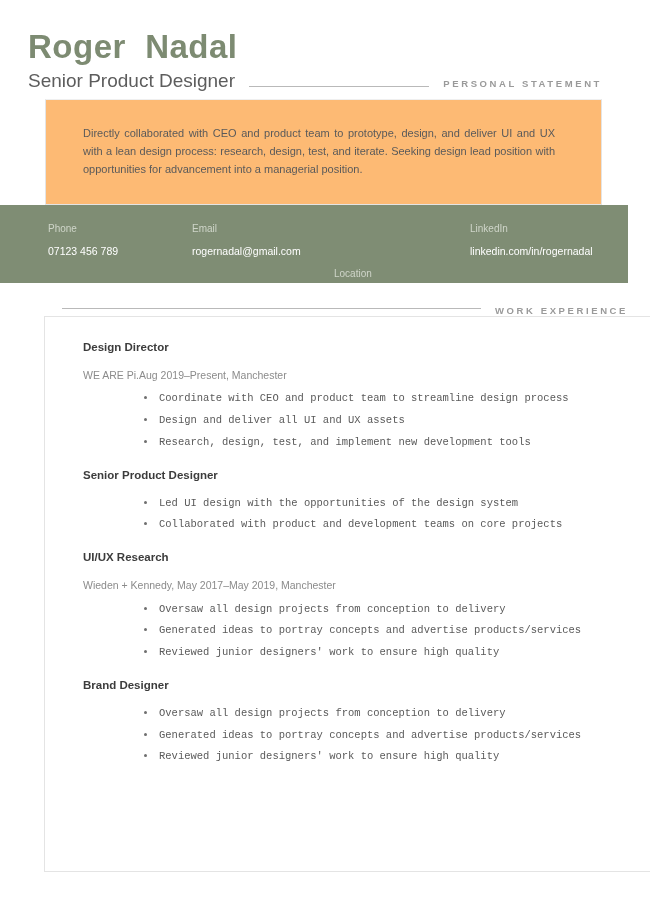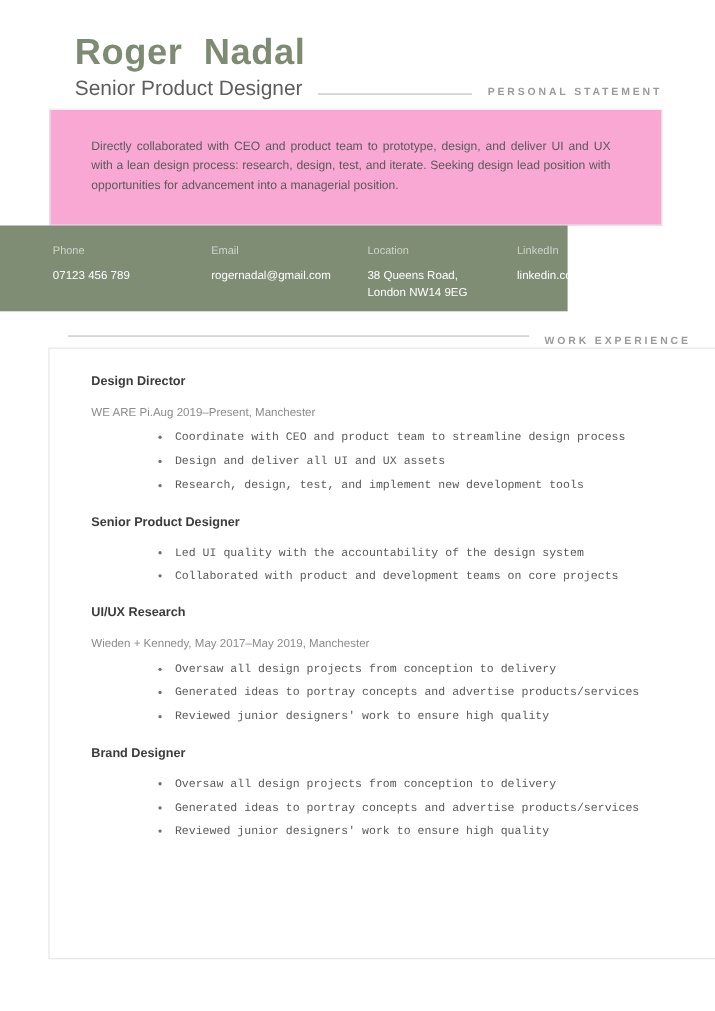--- a/index.html
+++ b/index.html
@@ -18,21 +18,21 @@
 
   .page {
     position: relative;
     width: 650px;
     height: 919px;
     box-sizing: border-box;
   }
 
   
   .header {
-    padding: 28px 22px 0 68px;
+    padding: 28px 22px 0 28px;
   }
   .name {
     font-size: 33px;
     font-weight: bold;
     color: #7d8b72;
     letter-spacing: 0.5px;
     line-height: 1.15;
     margin: 0;
     white-space: pre;
   }
@@ -65,52 +65,52 @@
     text-transform: uppercase;
   }
 
   
   .statement-card {
     margin: 5px 48px 0 45px;
     border: 1px solid #e4e4e4;
     border-top: 1px solid #efefef;
     box-sizing: border-box;
     padding: 24px 46px 26px 37px;
-    background: #f9a8d4;
+    background: #fdba74;
   }
   .statement-text {
     font-size: 11px;
     line-height: 1.65;
     color: #5a5a5a;
     text-align: justify;
     margin: 0;
   }
 
   
   .contact-band {
     position: absolute;
     left: 0;
     top: 205px;
-    width: 516px;
+    width: 628px;
     height: 78px;
     background: #7f8d74;
     box-sizing: border-box;
   }
   .contact-inner {
     position: relative;
     height: 100%;
     padding: 18px 0 0 48px;
   }
   .contact-col {
     position: absolute;
     top: 18px;
   }
   .contact-col.c1 { left: 48px;  width: 140px; }
   .contact-col.c2 { left: 192px; width: 140px; }
-  .contact-col.c3 { left: 334px; width: 130px; }
+  .contact-col.c3 { left: 334px; width: 130px; margin-top: 45px; }
   .contact-col.c4 { left: 470px; width: 150px; }
 
   .contact-label {
     font-size: 10px;
     color: #cfd5c9;
     margin-bottom: 9px;
     line-height: 1.2;
   }
   .contact-value {
     font-size: 10.5px;
@@ -119,21 +119,21 @@
     white-space: pre-line;
   }
 
   
   .work-header-row {
     position: absolute;
     top: 305px;
     left: 48px;
     right: 22px;
     display: flex;
-    align-items: flex-start;
+    align-items: center;
   }
 
   .work-card {
     position: absolute;
     top: 316px;
     left: 44px;
     width: 641px;
     height: 556px;
     border: 1px solid #e4e4e4;
     box-sizing: border-box;
@@ -243,21 +243,21 @@
       <ul class="job-bullets">
         <li><span class="bullet-dot"></span><span>Coordinate with CEO and product team to streamline design process</span></li>
         <li><span class="bullet-dot"></span><span>Design and deliver all UI and UX assets</span></li>
         <li><span class="bullet-dot"></span><span>Research, design, test, and implement new development tools</span></li>
       </ul>
     </div>
 
     <div class="job">
       <div class="job-name">Senior Product Designer</div>
       <ul class="job-bullets">
-        <li><span class="bullet-dot"></span><span>Led UI quality with the accountability of the design system</span></li>
+        <li><span class="bullet-dot"></span><span>Led UI design with the opportunities of the design system</span></li>
         <li><span class="bullet-dot"></span><span>Collaborated with product and development teams on core projects</span></li>
       </ul>
     </div>
 
     <div class="job">
       <div class="job-name">UI/UX Research</div>
       <div class="job-meta">Wieden + Kennedy, May 2017–May 2019, Manchester</div>
       <ul class="job-bullets">
         <li><span class="bullet-dot"></span><span>Oversaw all design projects from conception to delivery</span></li>
         <li><span class="bullet-dot"></span><span>Generated ideas to portray concepts and advertise products/services</span></li>

